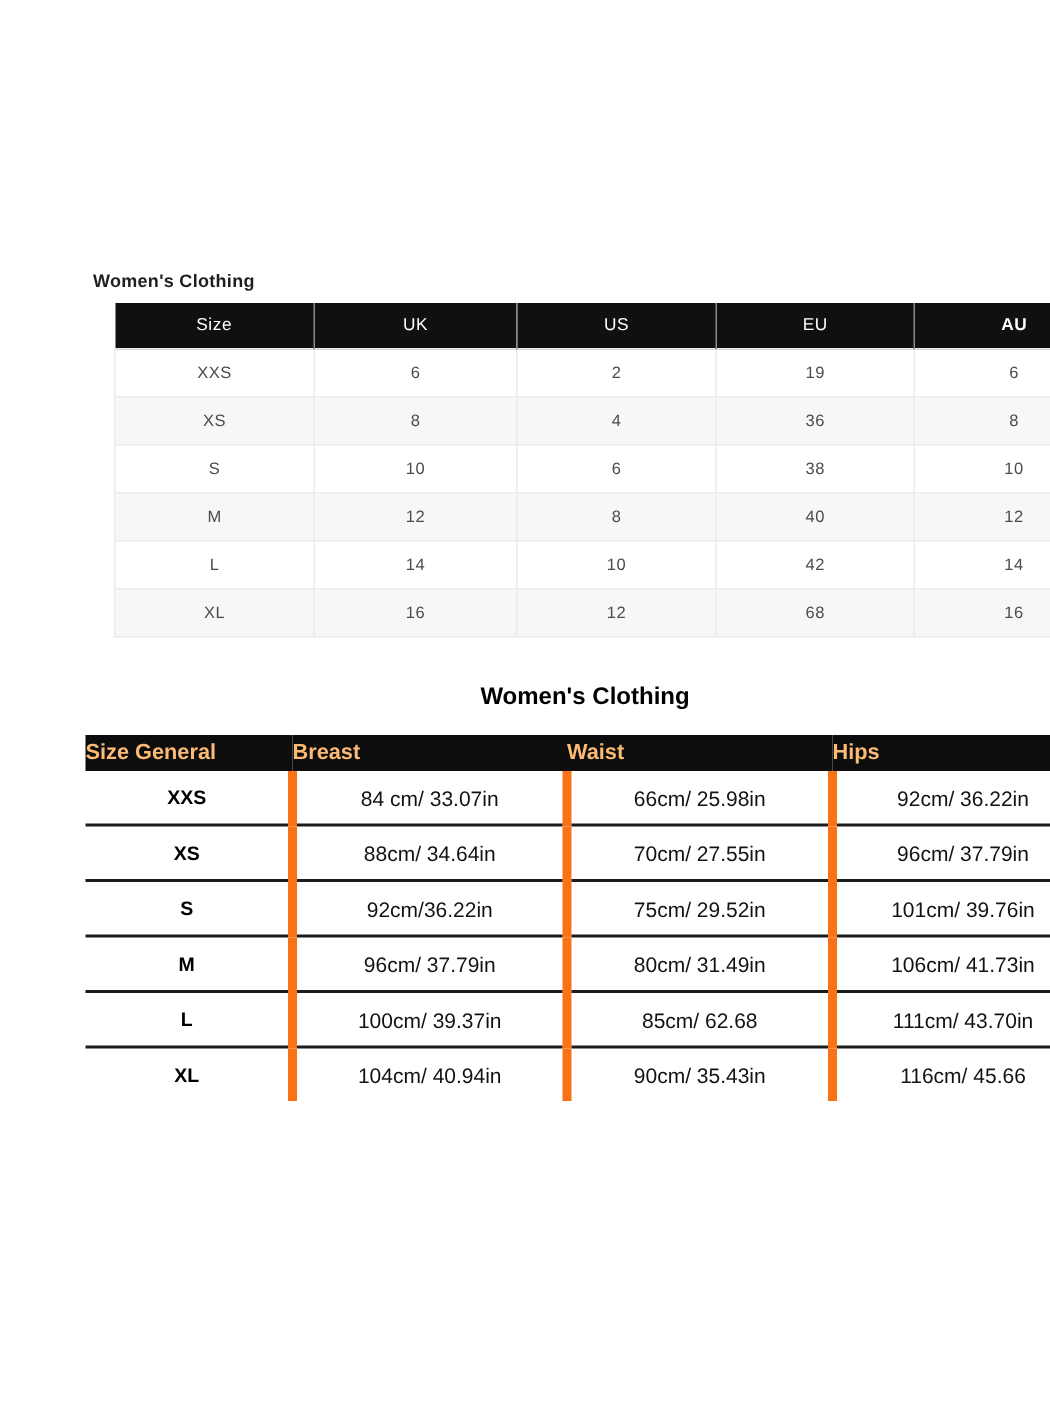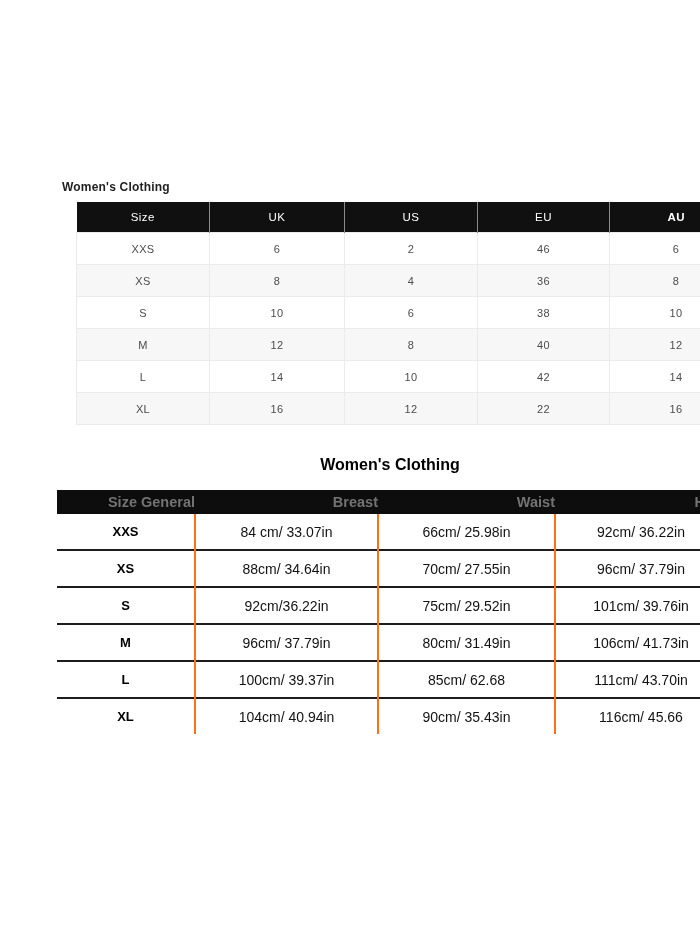--- a/index.html
+++ b/index.html
@@ -39,29 +39,29 @@
     position:absolute; left:0; top:456px; width:700px; text-align:center;
     font-size:16px; font-weight:700; color:#000000;
   }
 
   
   #t2 {
     position:absolute; left:17px; top:490px; width:669px;
     border-collapse:collapse; table-layout:fixed;
   }
   #t2 thead th {
-    background:#0d0d0d; color:#737373; height:24px;
-    font-size:14.5px; font-weight:700; padding:0; text-align:right;
+    background:#0d0d0d; color:#fdba74; height:24px;
+    font-size:14.5px; font-weight:700; padding:0; text-align:left;
   }
   #t2 tbody td {
     height:35px; padding:0; text-align:center; vertical-align:middle;
     font-size:14px; color:#121212; background:#ffffff;
   }
   #t2 tbody td:first-child { font-weight:700; font-size:13px; color:#000; }
-  #t2 tbody td + td { border-left:2px solid #f97316; }
+  #t2 tbody td + td { border-left:6px solid #f97316; }
   #t2 tbody tr + tr td { border-top:2px solid #1c1c1c; }
 </style>
 </head>
 <body>
 
 <div class="canvas">
 
   <div class="title1">Women's Clothing</div>
 
   <table id="t1">
@@ -79,21 +79,21 @@
         <th>US</th>
         <th>EU</th>
         <th>AU</th>
       </tr>
     </thead>
     <tbody>
         <tr>
           <td>XXS</td>
           <td>6</td>
           <td>2</td>
-          <td>46</td>
+          <td>19</td>
           <td>6</td>
         </tr>
         <tr>
           <td>XS</td>
           <td>8</td>
           <td>4</td>
           <td>36</td>
           <td>8</td>
         </tr>
         <tr>
@@ -114,21 +114,21 @@
           <td>L</td>
           <td>14</td>
           <td>10</td>
           <td>42</td>
           <td>14</td>
         </tr>
         <tr>
           <td>XL</td>
           <td>16</td>
           <td>12</td>
-          <td>22</td>
+          <td>68</td>
           <td>16</td>
         </tr>
       </tbody>
   </table>
 
   <div class="title2">Women's Clothing</div>
 
   <table id="t2">
     <colgroup>
       <col style="width:138px">

